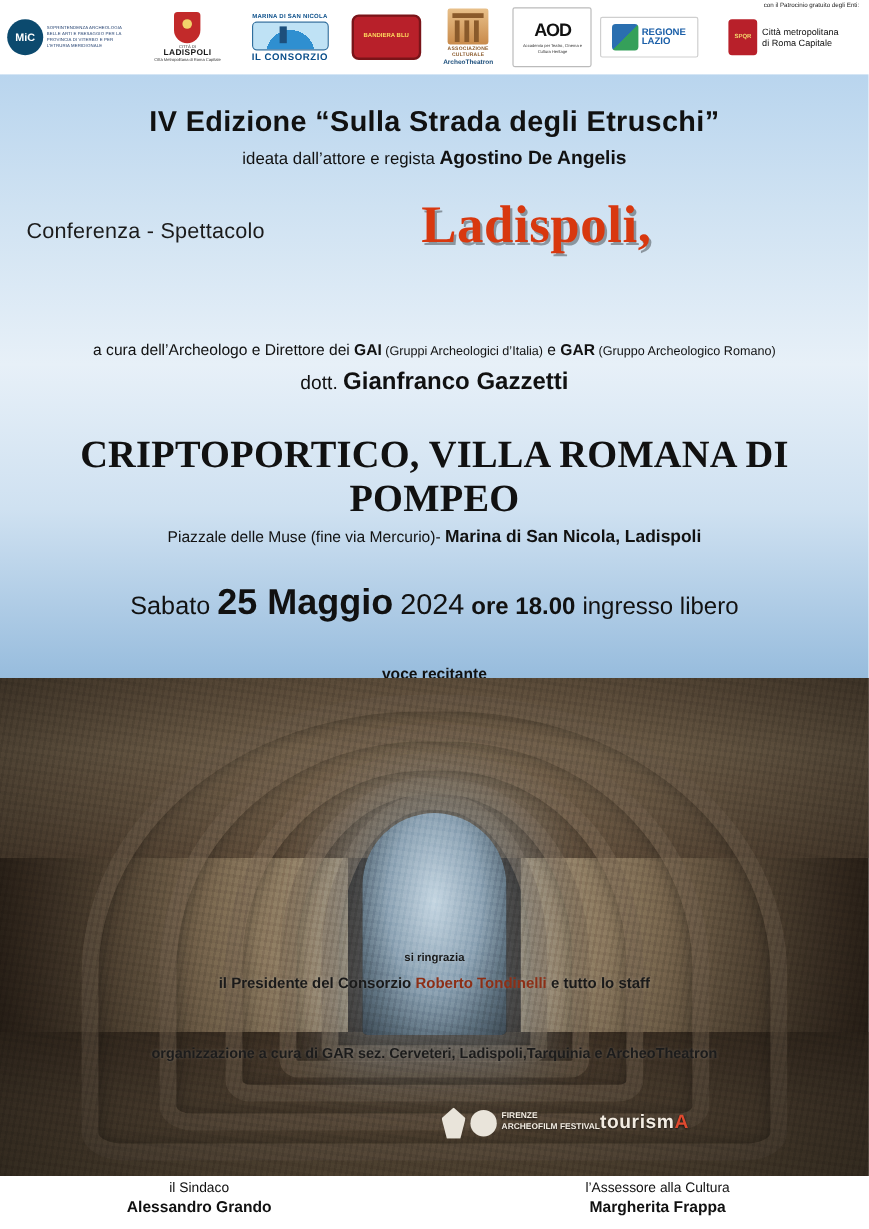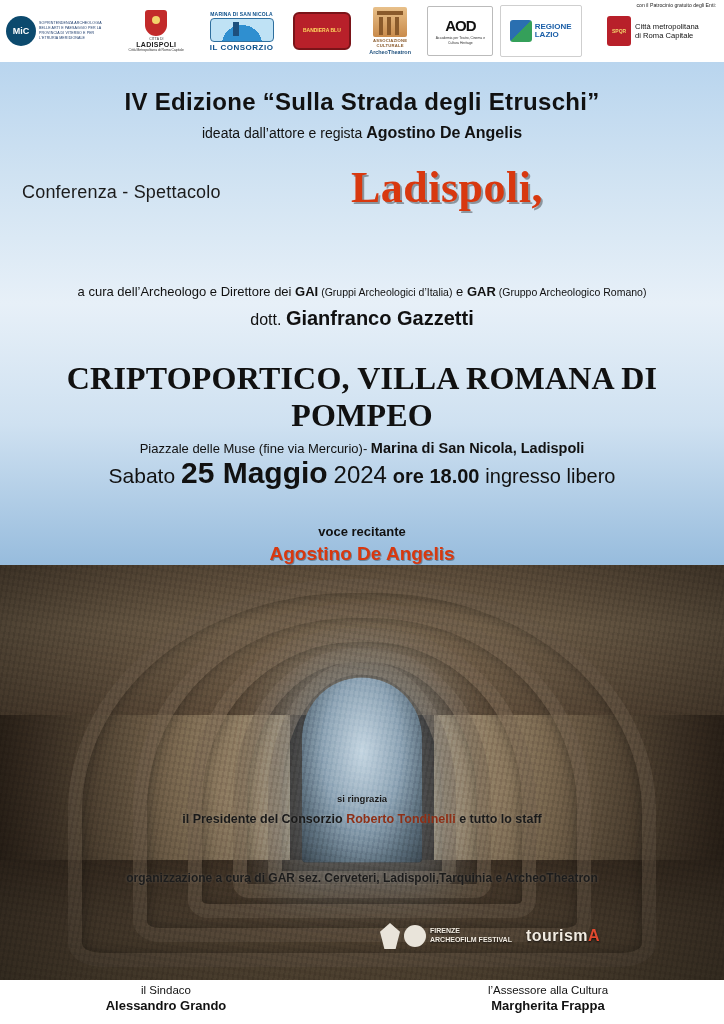--- a/index.html
+++ b/index.html
@@ -123,21 +123,21 @@
   }
   .archeo-text { font-size: 4.2px; color: #8a5a2b; font-weight: bold; letter-spacing:.2px;}
   .archeo-text2 { font-size: 5.4px; color: #1d4f7c; font-weight: bold; }
   .logo-aod {
     width: 66px; height: 50px; flex-direction: column; gap: 2px;
     border: 1px solid #bbb; border-radius: 2px; padding: 3px 2px;
   }
   .aod-mark { font-size: 15px; font-weight: bold; color: #111; letter-spacing: -1px;}
   .aod-text { font-size: 3.4px; color: #333; line-height: 1.3; }
   .logo-lazio {
-    width: 82px; height: 52px; flex-direction: column; gap: 1px;
+    width: 82px; height: 34px; flex-direction: column; gap: 1px;
     border: 1px solid #cfcfcf; border-radius: 2px;
   }
   .lazio-row { display: flex; align-items: center; gap: 3px; }
   .lazio-mark {
     width: 22px; height: 22px; border-radius: 3px;
     background: linear-gradient(135deg,#2a6fb0 0 50%, #35a05a 50% 100%);
   }
   .lazio-word { font-size: 8px; font-weight: bold; color: #1b5fa8; line-height: 1; text-align: left;}
   .logo-roma {
     width: 130px; height: 50px; display: flex; align-items: center; gap: 4px;
@@ -245,20 +245,21 @@
   .venue-sub {
     text-align: center;
     margin-top: 6px;
     font-size: 13px;
     color: #111;
   }
   .venue-sub b { font-size: 14.5px; }
 
   .date-line {
     text-align: center;
+    margin-top: 30px;
     font-size: 21px;
     color: #111;
   }
   .date-line .big {
     font-size: 30px;
     font-weight: bold;
   }
   .date-line .year { font-size: 24px; }
   .date-line .ora { font-size: 20px; font-weight: bold; }
   .date-line .free { font-size: 20px; }
@@ -362,22 +363,22 @@
     left: 150px; top: 362px;
     text-align: center;
     color: #efe7db;
     text-shadow: 0 1px 2px rgba(0,0,0,.8);
   }
   .credits .c1 { font-size: 9px; }
   .credits .c2 { font-size: 12.5px; margin-top: 2px; }
 
   .sponsor-row {
     position: absolute;
-    left: 380px; top: 358px;
-    display: flex; align-items: center; gap: 14px;
+    left: 368px; top: 358px;
+    display: flex; align-items: center; 
   }
   .sp {
     display: flex; align-items: center; gap: 4px;
     color: #f2ece2;
     text-shadow: 0 1px 2px rgba(0,0,0,.8);
   }
   .sp-mark {
     width: 20px; height: 26px;
     background: #e9e4da;
     clip-path: polygon(50% 0, 100% 34%, 78% 100%, 22% 100%, 0 34%);

